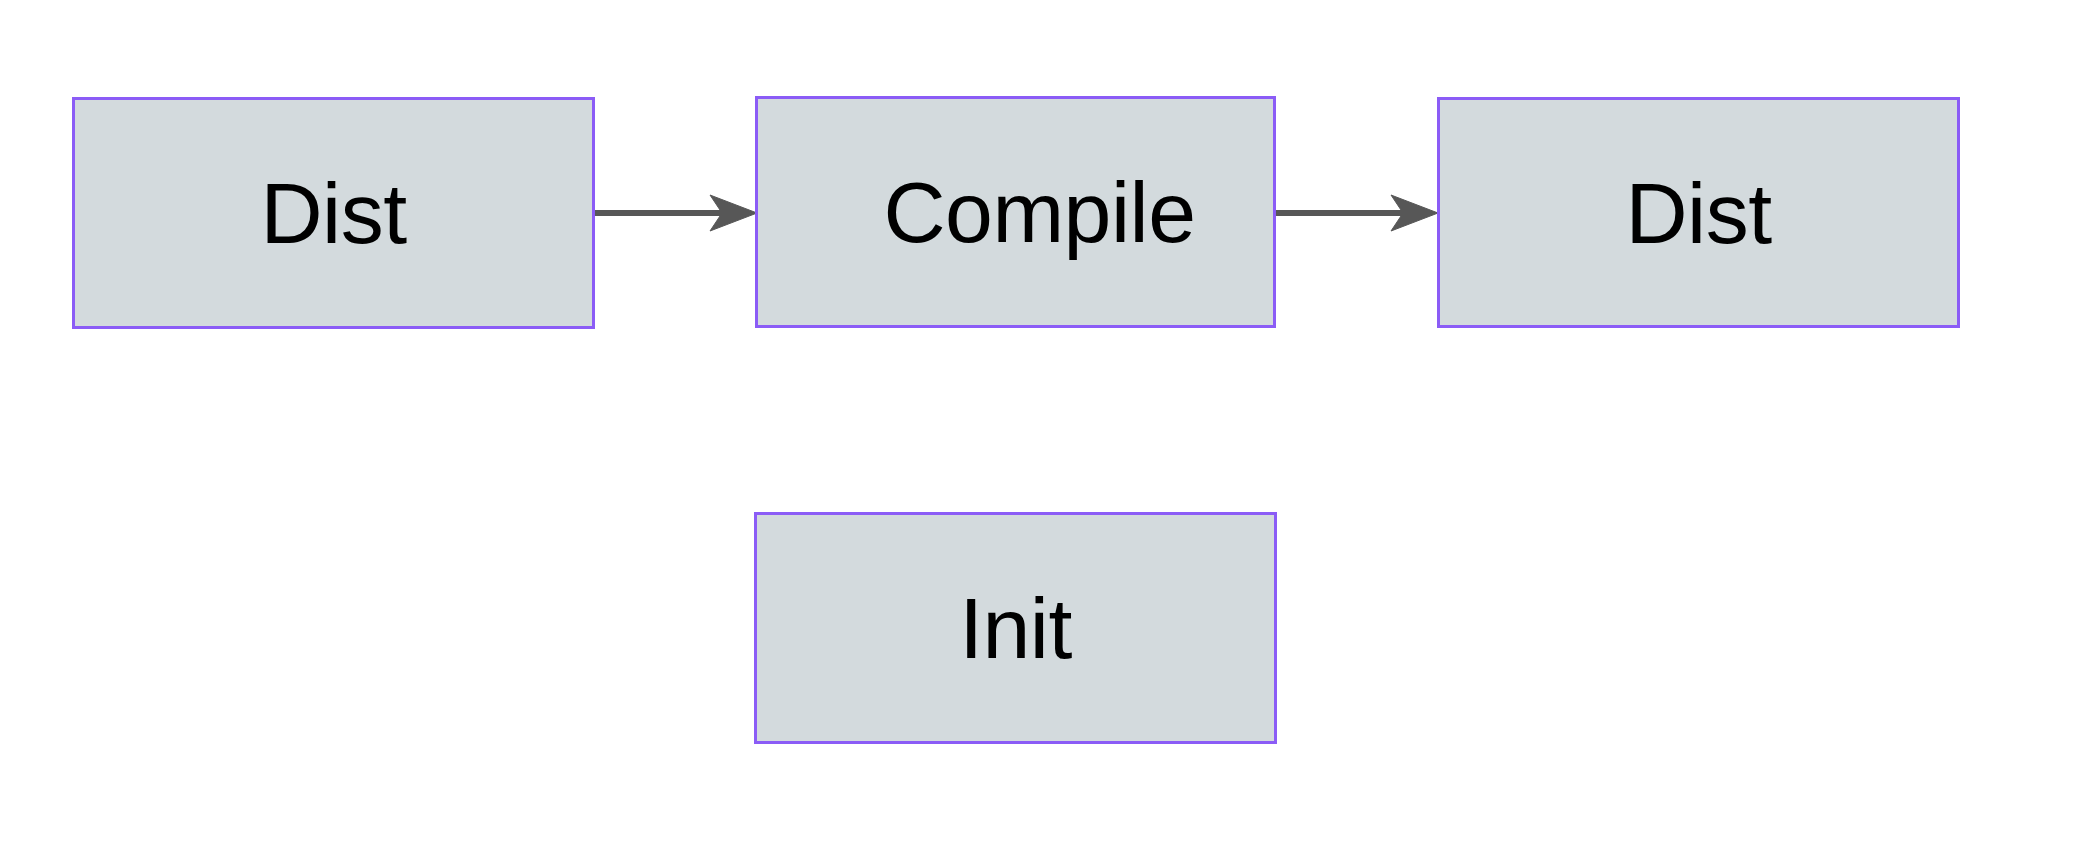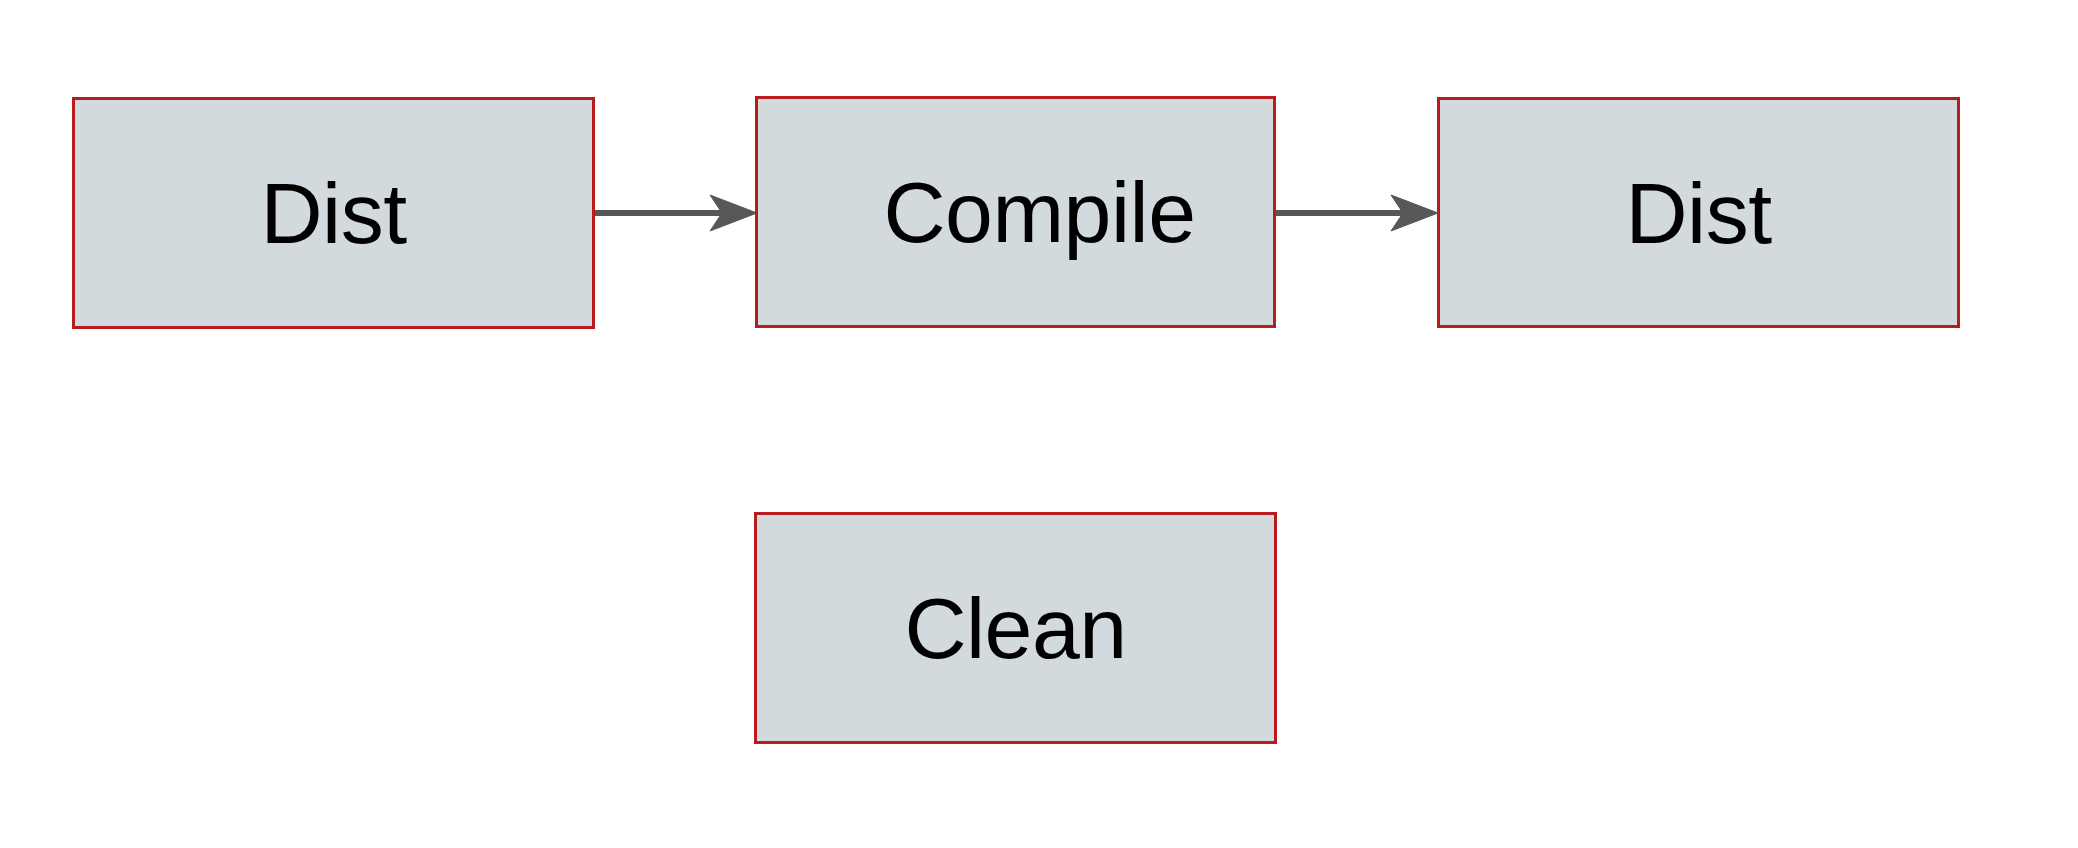--- a/index.html
+++ b/index.html
@@ -15,21 +15,21 @@
     position: relative;
     width: 2078px;
     height: 848px;
     background: #ffffff;
     overflow: hidden;
   }
   .node {
     position: absolute;
     box-sizing: border-box;
     background: #d3dadd;
-    border: 3px solid #b91c1c;
+    border: 3px solid #8b5cf6;
     display: flex;
     align-items: center;
     justify-content: center;
   }
   .node-label {
     font-family: "Liberation Sans", "DejaVu Sans", sans-serif;
     font-size: 86px;
     font-weight: 300;
     line-height: 1;
     color: #000000;
@@ -87,16 +87,16 @@
 
   <div class="node" id="node-compile">
     <span class="node-label">Compile</span>
   </div>
 
   <div class="node" id="node-init">
     <span class="node-label">Dist</span>
   </div>
 
   <div class="node" id="node-clean">
-    <span class="node-label">Clean</span>
+    <span class="node-label">Init</span>
   </div>
 
 </div>
 
 </body></html>

